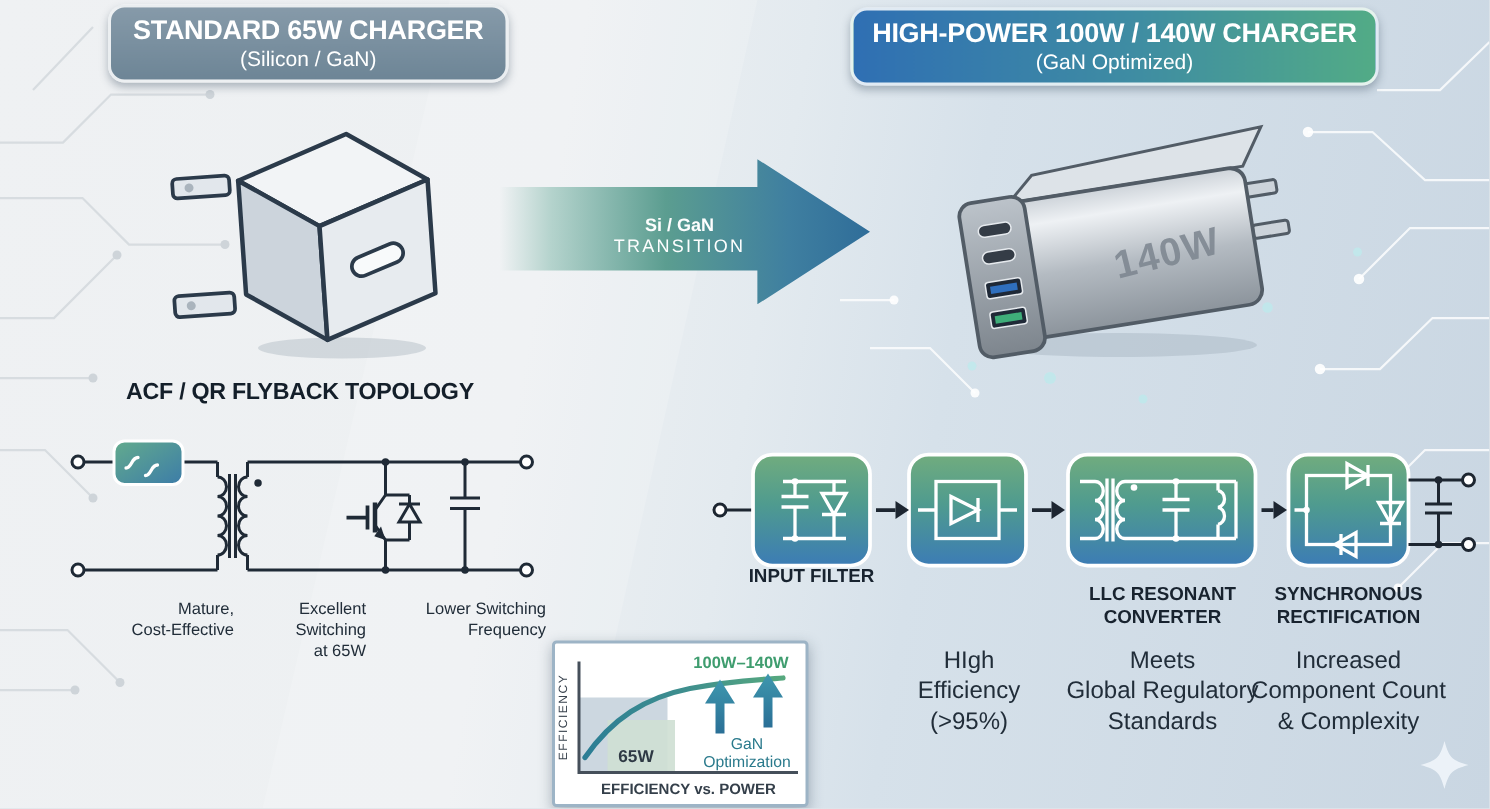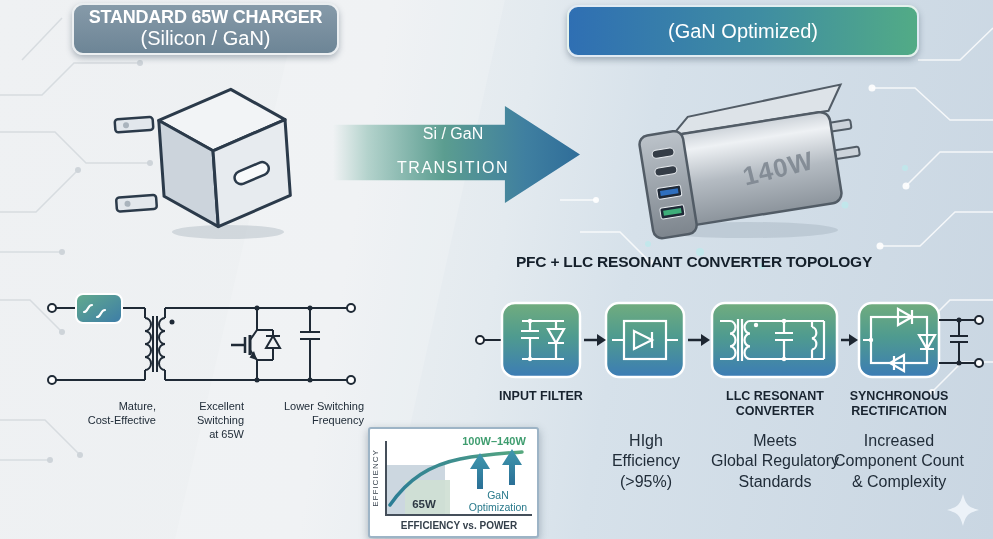--- a/index.html
+++ b/index.html
@@ -12,28 +12,28 @@
   .pre{white-space:pre-line;}
   
   .badge{border-radius:11px;border:2px solid rgba(255,255,255,.85);
     display:flex;flex-direction:column;align-items:center;justify-content:center;
     box-shadow:0 3px 6px rgba(45,65,85,.35);color:#fff;text-align:center;}
   .badge-left{left:72px;top:3px;width:263px;height:48px;
     background:linear-gradient(180deg,#869aa9 0%,#6d8596 100%);}
   .badge-right{left:567px;top:5px;width:348px;height:48px;
     background:linear-gradient(90deg,#2f6fb3 0%,#3f8da2 55%,#52ab86 100%);}
   .badge .t{font-size:18px;font-weight:bold;letter-spacing:-.2px;line-height:1.1;}
-  .badge .s{font-size:20px;line-height:1.15;}
+  .badge .s{font-size:14px;line-height:1.15;}
   
   .trans-arrow{left:333px;top:103px;width:247px;height:103px;
     background:linear-gradient(90deg,rgba(210,225,224,0) 0%,rgba(140,190,178,.6) 14%,#5b9d90 45%,#3f7fa0 78%,#2f6d99 100%);
     clip-path:polygon(0% 21%,69.6% 21%,69.6% 3%,100% 50%,69.6% 97%,69.6% 75%,0% 75%);}
   .trans-text{left:348px;top:124px;width:210px;text-align:center;color:#fdfefe;}
-  .trans-text .l1{font-size:16px;font-weight:normal;line-height:1.2;}
-  .trans-text .l2{font-size:16px;letter-spacing:1.5px;line-height:1.2;margin-top:15px;}
+  .trans-text .l1{font-size:12px;font-weight:bold;line-height:1.2;margin-top:19px;}
+  .trans-text .l2{font-size:12px;letter-spacing:1.5px;line-height:1.2;}
   
   .topo{font-size:15.5px;font-weight:bold;color:#141f2a;text-align:center;letter-spacing:-.2px;}
   .topo-left{left:35px;top:253px;width:330px;}
   .topo-right{left:472px;top:253px;width:444px;}
   
   .blk-label{font-size:12.5px;font-weight:bold;color:#18232f;text-align:center;line-height:1.22;}
   .blk-sub{font-size:11.5px;font-weight:normal;color:#2e3a47;line-height:1.2;}
   .note{font-size:16px;color:#212d39;text-align:center;line-height:1.28;}
   .feature{font-size:11px;color:#212d39;text-align:right;line-height:1.28;}
   
@@ -94,20 +94,21 @@
     </g>
     <path d="M963,494 C966,505 968,507 979,510 C968,513 966,515 963,526 C960,515 958,513 947,510 C958,507 960,505 963,494 Z" fill="#f2f7fb" opacity="0.85"></path>
   </svg>
 
   <div class="abs badge badge-left">
     <div class="t">STANDARD 65W CHARGER</div>
     <div class="s">(Silicon / GaN)</div>
   </div>
 
   <div class="abs badge badge-right">
+    <div class="t">HIGH-POWER 100W / 140W CHARGER</div>
     <div class="s">(GaN Optimized)</div>
   </div>
 
   <svg class="abs" style="left:110px;top:75px" width="200" height="165" viewBox="0 0 200 165">
     <ellipse cx="118" cy="157" rx="56" ry="7" fill="#b9c2cb" opacity="0.55"></ellipse>
     <g transform="rotate(-4 100 90)" stroke="#2b3a4a" stroke-linejoin="round">
       <g stroke-width="2.5" fill="#e2e7ec">
         <rect x="8" y="38" width="38" height="13" rx="3"></rect>
         <rect x="4" y="116" width="40" height="14" rx="3"></rect>
       </g>
@@ -153,21 +154,21 @@
         <rect x="27" y="74" width="22" height="8" rx="4" fill="#343c46" stroke="#e6eaee" stroke-width="1"></rect>
         <rect x="26" y="94" width="24" height="11" rx="2" fill="#1f2937" stroke="#e6eaee" stroke-width="1"></rect>
         <rect x="29" y="97" width="18" height="5" fill="#2f6fbe"></rect>
         <rect x="26" y="114" width="24" height="11" rx="2" fill="#1f2937" stroke="#e6eaee" stroke-width="1"></rect>
         <rect x="29" y="117" width="18" height="5" fill="#3fae7a"></rect>
       </g>
       <text x="150" y="102" text-anchor="middle" font-family="Liberation Sans, sans-serif" font-size="26" font-weight="bold" fill="#7c858f" opacity="0.85" letter-spacing="1" transform="rotate(-5 150 102)">140W</text>
     </g>
   </svg>
 
-  <div class="abs topo topo-right">PFC + LLC RESONANT CONVERTER TOPOLOGY</div>
+  <div class="abs topo topo-left">ACF / QR FLYBACK TOPOLOGY</div>
 
   <svg class="abs" style="left:35px;top:288px" width="330" height="106" viewBox="0 0 330 106">
     <defs>
       <linearGradient id="snub" x1="0" y1="0" x2="1" y2="1">
         <stop offset="0" stop-color="#63ab8d"></stop>
           <stop offset="1" stop-color="#3c7ca8"></stop>
       </linearGradient>
     </defs>
     <g stroke="#1f2a36" stroke-width="2" fill="none">
       <path d="M21,20 H41 M87,20 H110 M110,20 V30"></path>
@@ -283,21 +284,21 @@
     <g stroke="#1d2631" stroke-width="2" fill="none">
       <path d="M467,25 H503 M467,68 H503"></path>
       <path d="M487,25 V41 M478,41 H496 M478,47 H496 M487,47 V68"></path>
     </g>
     <circle cx="487" cy="25" r="2.5" fill="#1d2631"></circle>
       <circle cx="487" cy="68" r="2.5" fill="#1d2631"></circle>
     <circle cx="507" cy="25" r="4" fill="#ffffff" stroke="#1d2631" stroke-width="2"></circle>
     <circle cx="507" cy="68" r="4" fill="#ffffff" stroke="#1d2631" stroke-width="2"></circle>
   </svg>
 
-  <div class="abs blk-label" style="left:479px;top:389px;width:124px">INPUT FILTER</div>
+  <div class="abs blk-label" style="left:479px;top:377px;width:124px">INPUT FILTER</div>
   <div class="abs blk-label pre" style="left:837px;top:389px;width:124px">SYNCHRONOUS
 RECTIFICATION</div>
   <div class="abs blk-label pre" style="left:713px;top:389px;width:124px">LLC RESONANT
 CONVERTER</div>
 
   <div class="abs note pre" style="left:584px;top:431px;width:124px">HIgh
 Efficiency
 (&gt;95%)</div>
   <div class="abs note pre" style="left:705px;top:431px;width:140px">Meets
 Global Regulatory

